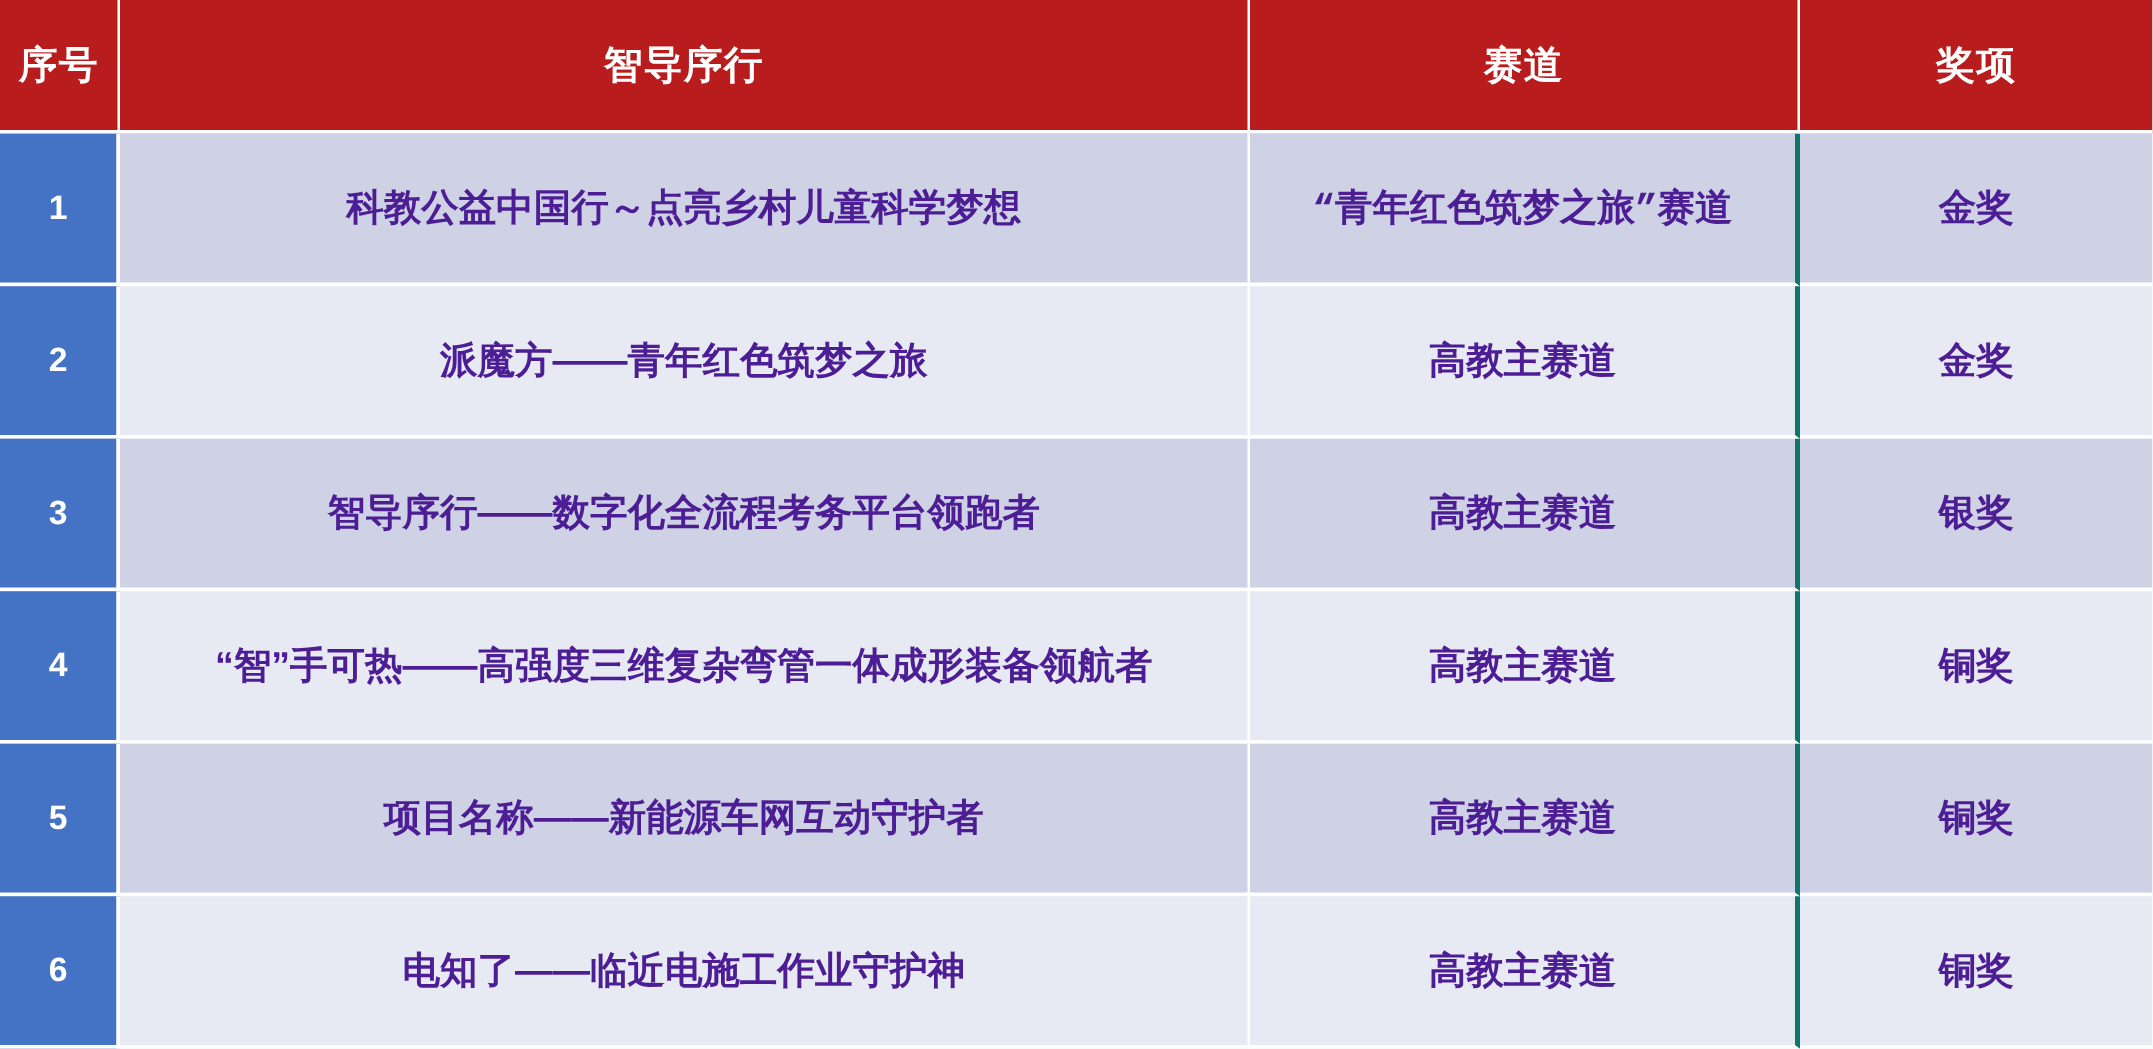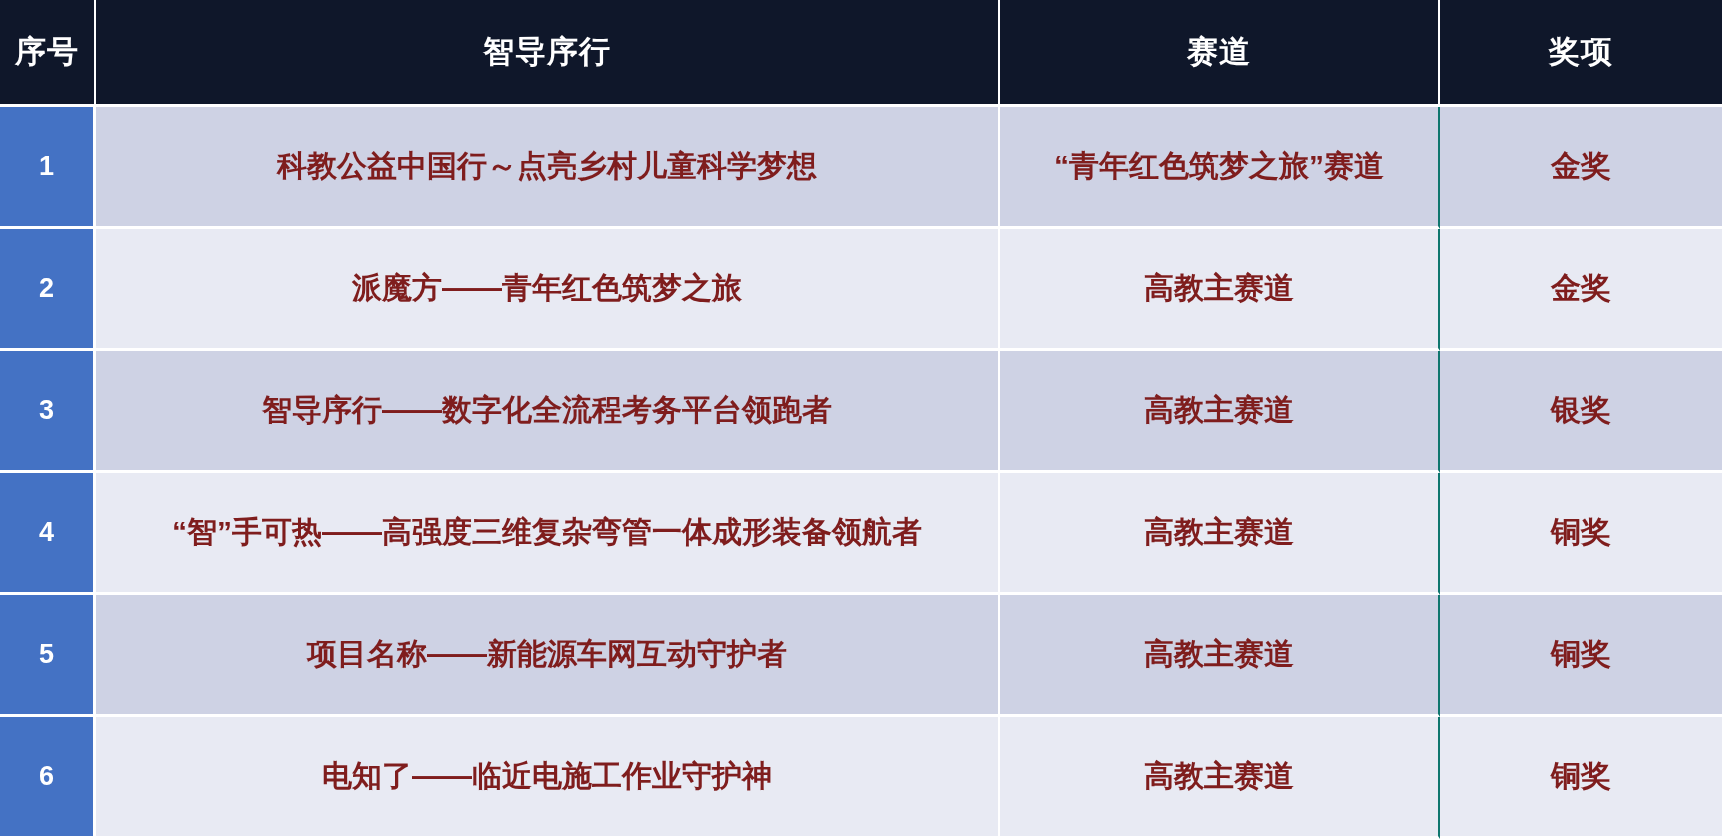--- a/index.html
+++ b/index.html
@@ -22,21 +22,21 @@
   }
 
   
   col.c-index { width: 96px; }
   col.c-name  { width: 904px; }
   col.c-track { width: 440px; }
   col.c-award { width: 282px; }
 
   
   thead th {
-    background: #0f172a;
+    background: #b91c1c;
     color: #FFFFFF;
     font-size: 31px;
     font-weight: bold;
     height: 104px;
     padding: 0;
     text-align: center;
     vertical-align: middle;
     border-right: 2px solid #FFFFFF;
     border-bottom: 3px solid #FFFFFF;
     letter-spacing: 1px;
@@ -57,25 +57,25 @@
   }
 
   
   tbody td {
     height: 119px;
     padding: 0 8px;
     text-align: center;
     vertical-align: middle;
     font-size: 30px;
     font-weight: bold;
-    color: #7f1d1d;
+    color: #4c1d95;
     border-bottom: 3px solid #FFFFFF;
   }
   tbody td.name  { border-right: 2px solid #FFFFFF; }
-  tbody td.track { border-right: 2px solid #0f766e; }
+  tbody td.track { border-right: 4px solid #0f766e; font-family: Liberation Mono, monospace; }
 
   tbody tr.band-a td.name,
   tbody tr.band-a td.track,
   tbody tr.band-a td.award { background: #CED2E4; }
 
   tbody tr.band-b td.name,
   tbody tr.band-b td.track,
   tbody tr.band-b td.award { background: #E8EAF3; }
 
   td.name  { font-size: 30px; }

